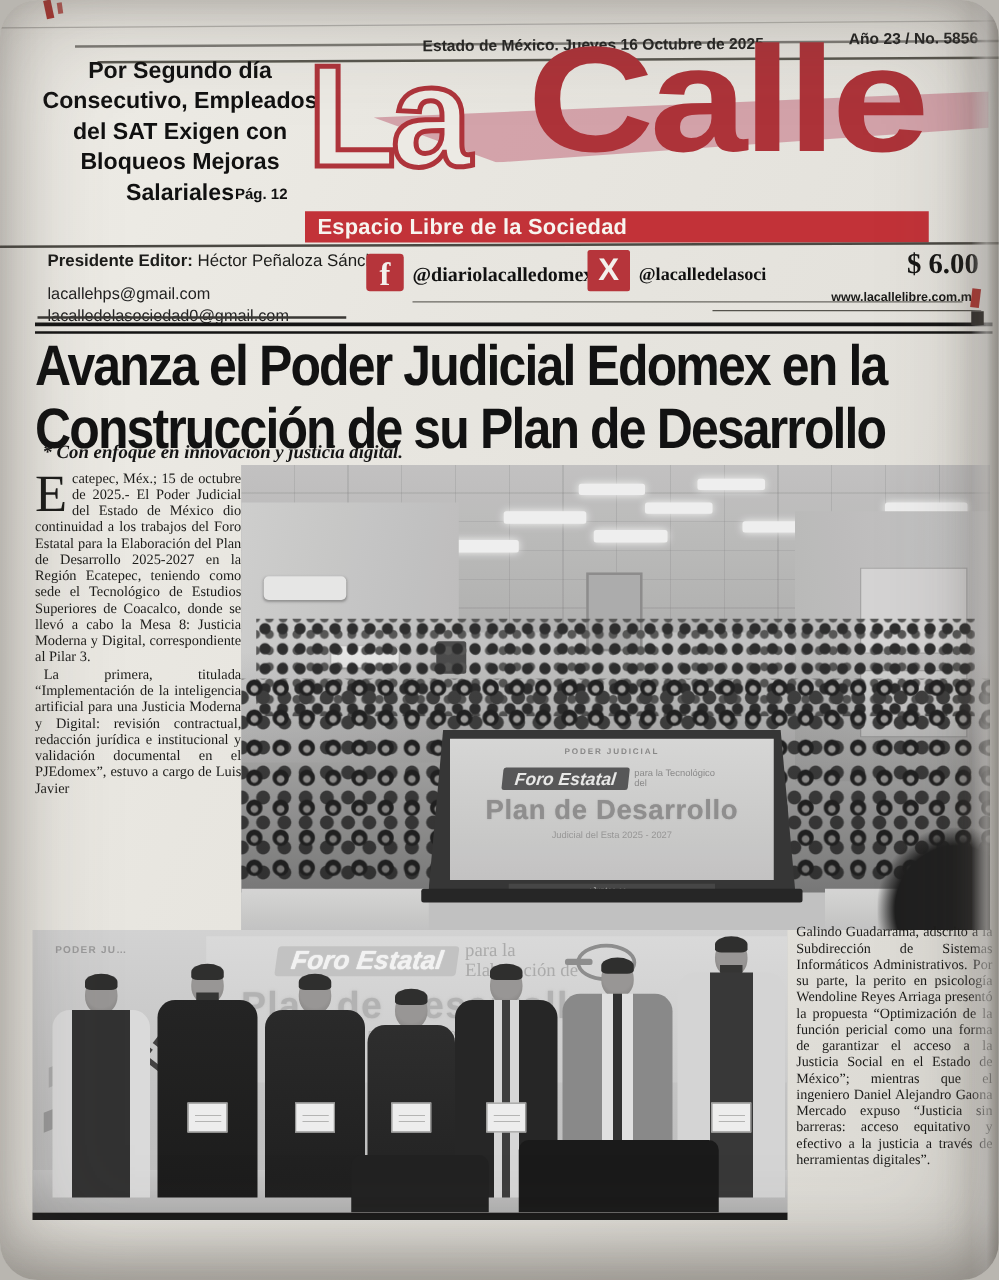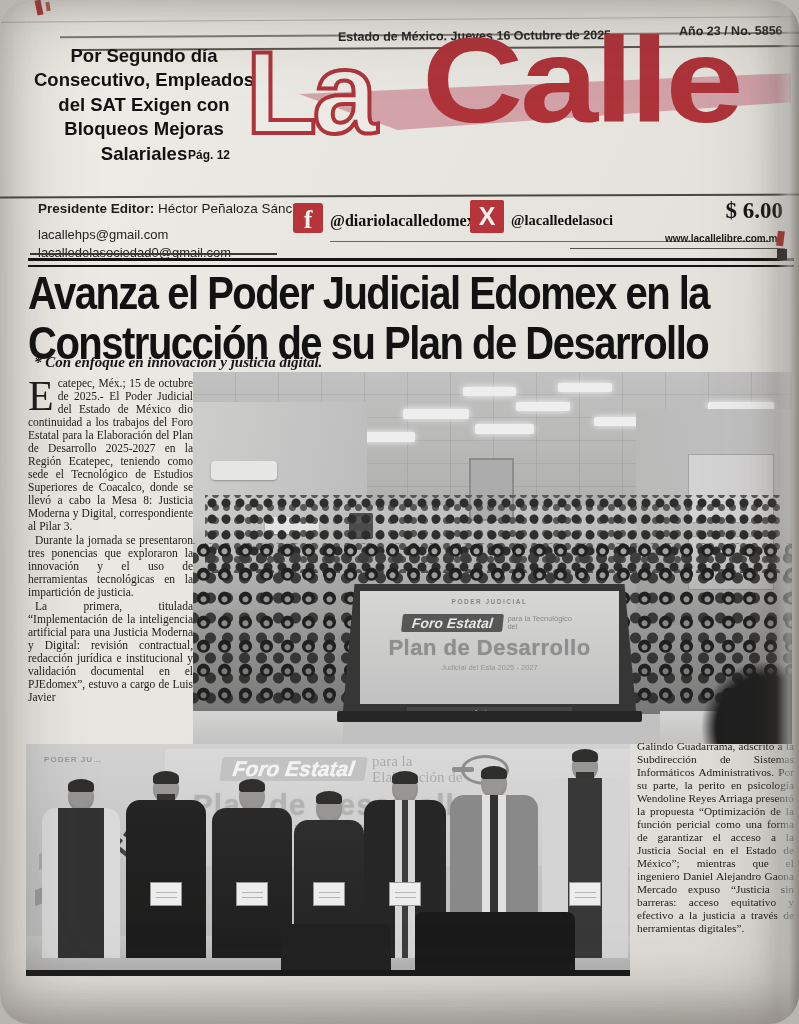--- a/index.html
+++ b/index.html
@@ -140,20 +140,23 @@
   <div class="teaser">Por Segundo día Consecutivo, Empleados del SAT Exigen con Bloqueos Mejoras Salariales</div>
   <div class="page-ref">Pág. 12</div>
 
   <div class="logo">
     <div class="swoosh"></div>
     <svg class="logo-la-svg" width="190" height="125">
       <text x="2" y="103" font-family="Liberation Sans, sans-serif" font-weight="bold" font-size="116" fill="#eceae4" stroke="#ae343b" stroke-width="4" letter-spacing="-4">La</text>
     </svg>
     <div class="logo-calle">Calle</div>
   </div>
+  <div class="tagline-bar">
+    <span>Espacio Libre de la Sociedad</span>
+  </div>
 
   <div class="hline info-rule"></div>
   <div class="editor-line">
     <b>Presidente Editor:</b><span> Héctor Peñaloza Sánchez</span>
   </div>
   <div class="emails">
     <div>lacallehps@gmail.com</div>
     <div>lacalledelasociedad0@gmail.com</div>
   </div>
   <div class="hline email-rule"></div>
@@ -173,21 +176,20 @@
   <div class="hline double-rule-a"></div>
   <div class="hline double-rule-b"></div>
   <div class="headline">
     <div>Avanza el Poder Judicial Edomex en la</div>
     <div>Construcción de su Plan de Desarrollo</div>
   </div>
   <div class="subhead">* Con enfoque en innovación y justicia digital.</div>
 
   <div class="col col-left">
     <p><span class="dropcap">E</span><span>catepec, Méx.; 15 de octubre de 2025.- El Poder Judicial del Estado de México dio continuidad a los trabajos del Foro Estatal para la Elaboración del Plan de Desarrollo 2025-2027 en la Región Ecatepec, teniendo como sede el Tecnológico de Estudios Superiores de Coacalco, donde se llevó a cabo la Mesa 8: Justicia Moderna y Digital, correspondiente al Pilar 3.</span></p>
-    <p class="indent">Durante la jornada se presentaron tres ponencias que exploraron la innovación y el uso de herramientas tecnológicas en la impartición de justicia.</p>
     <p class="indent">La primera, titulada “Implementación de la inteligencia artificial para una Justicia Moderna y Digital: revisión contractual, redacción jurídica e institucional y validación documental en el PJEdomex”, estuvo a cargo de Luis Javier</p>
   </div>
 
   <div class="photo1">
     <div class="p1-ceiling"></div>
     <div class="light" style="left:45%;top:4%;width:9%;height:2.4%"></div>
     <div class="light" style="left:54%;top:8%;width:9%;height:2.4%"></div>
     <div class="light" style="left:35%;top:10%;width:11%;height:2.6%"></div>
     <div class="light" style="left:61%;top:3%;width:9%;height:2.4%"></div>
     <div class="light" style="left:24%;top:16%;width:13%;height:2.8%"></div>

